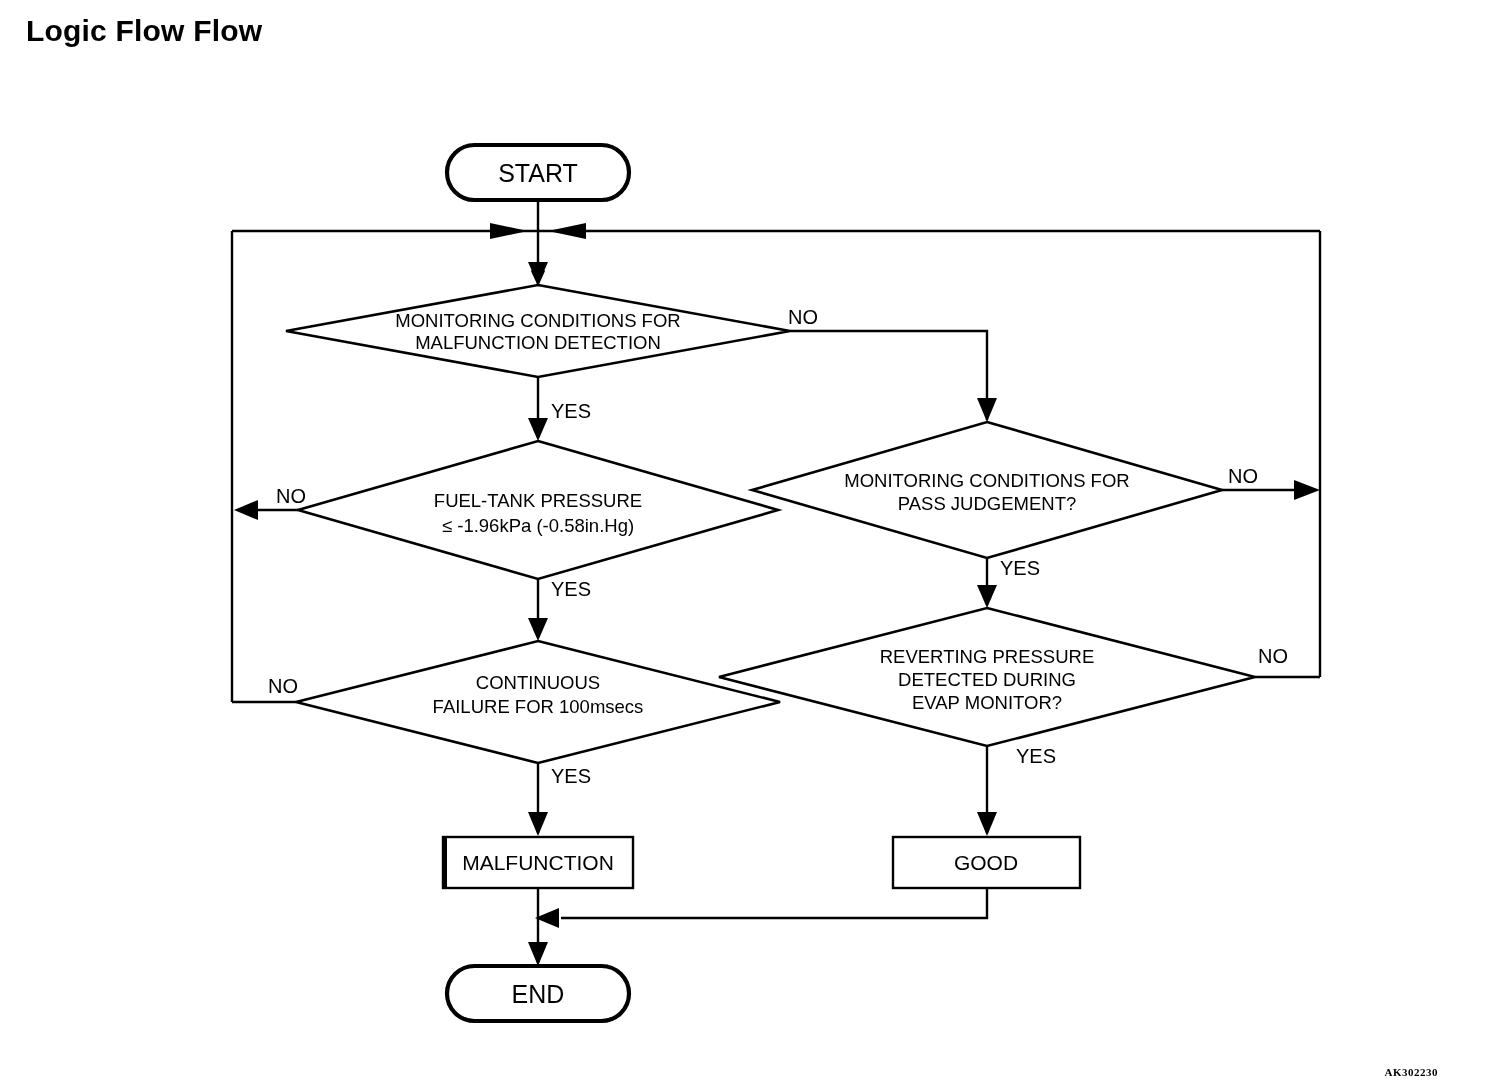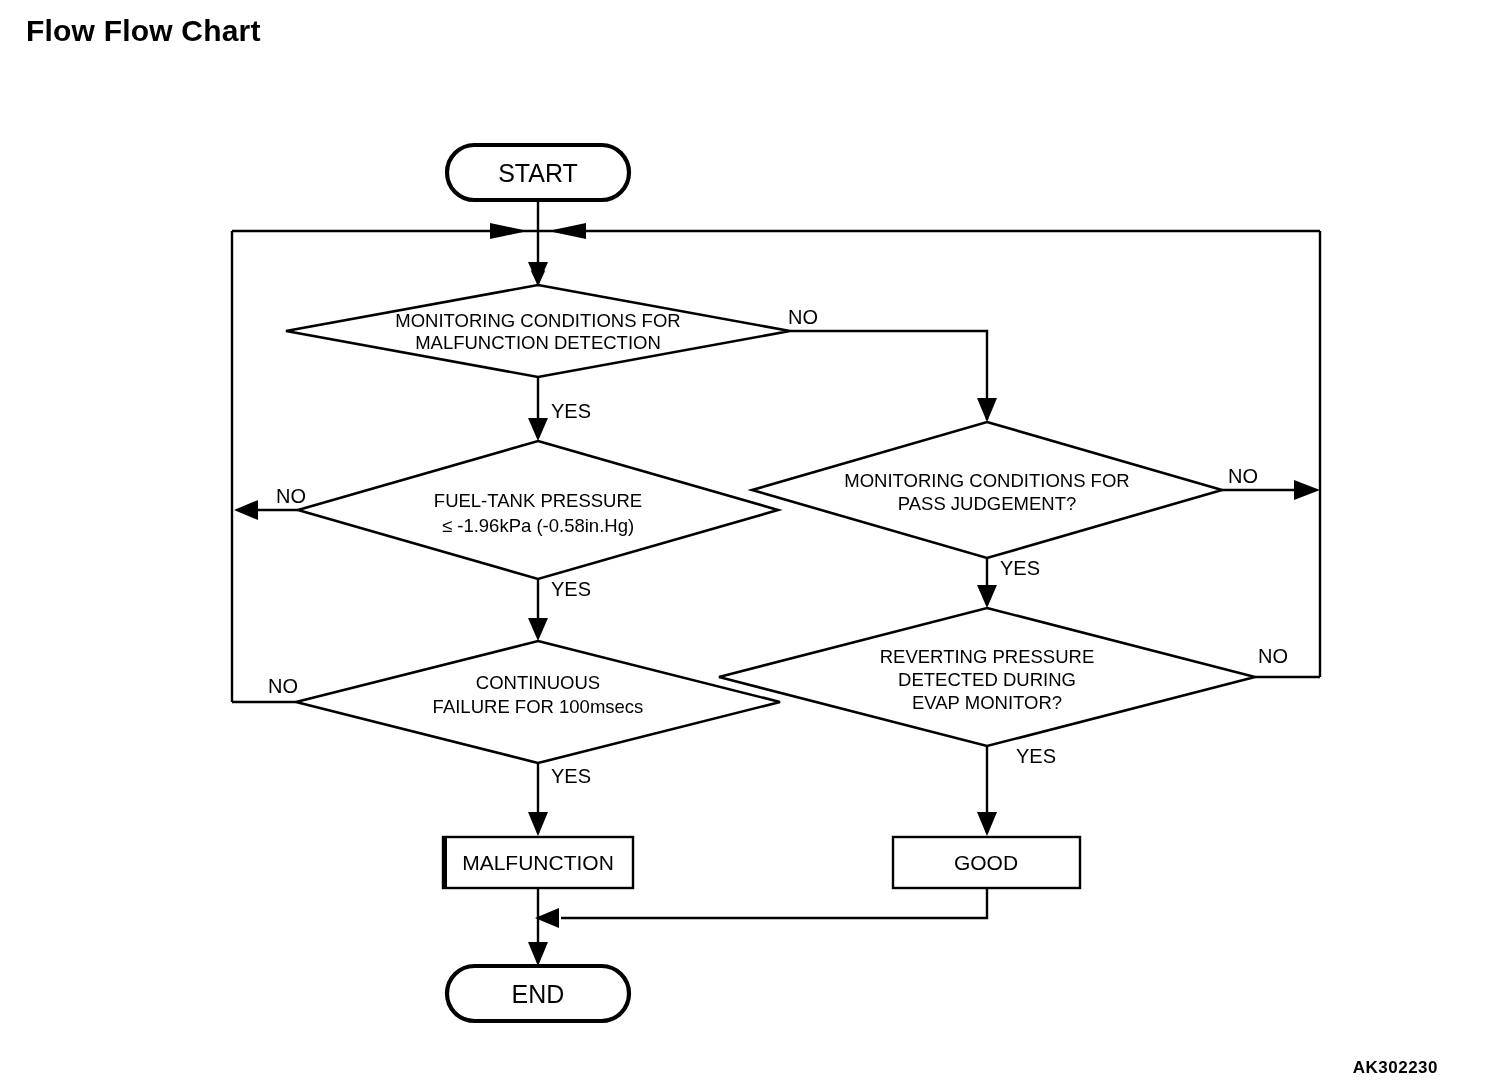--- a/index.html
+++ b/index.html
@@ -21,24 +21,24 @@
     top: 14px;
     font-size: 30px;
     font-weight: bold;
     letter-spacing: 0.2px;
     font-family: "Liberation Sans", sans-serif;
   }
   #figure-id {
     position: absolute;
     right: 66px;
     bottom: 14px;
-    font-size: 17px;
+    font-size: 11px;
     font-weight: bold;
     letter-spacing: 0.5px;
-    font-family: Liberation Sans, sans-serif;
+    font-family: Liberation Serif, serif;
   }
   svg#flow {
     position: absolute;
     left: 0;
     top: 0;
   }
   svg text {
     font-family: "Liberation Sans", sans-serif;
     fill: #000000;
   }
@@ -48,21 +48,21 @@
   .box-text { font-size: 21px; text-anchor: middle; }
   .edge { stroke: #000; stroke-width: 2.4; fill: none; }
   .diamond { stroke: #000; stroke-width: 2.6; fill: #fff; }
   .rect { stroke: #000; stroke-width: 2.4; fill: #fff; }
   .term { stroke: #000; stroke-width: 4.2; fill: #fff; }
   .railline { stroke: #000; stroke-width: 2.4; fill: none; }
 </style>
 </head>
 <body>
 
-<div id="page-title">Flow Flow Chart</div>
+<div id="page-title">Logic Flow Flow</div>
 
 <svg id="flow" width="1504" height="1092" viewBox="0 0 1504 1092">
   <defs>
     <marker id="arrowDown" viewBox="0 0 12 12" refX="6" refY="10.5" markerWidth="7.2" markerHeight="7.2" orient="auto-start-reverse">
       <path d="M 0 0 L 12 0 L 6 11 z" fill="#000"></path>
     </marker>
     <marker id="arr" viewBox="0 0 12 11" refX="11" refY="5.5" markerWidth="6.6" markerHeight="6.6" orient="auto">
       <path d="M 0 0 L 12 5.5 L 0 11 z" fill="#000"></path>
     </marker>
   </defs>

